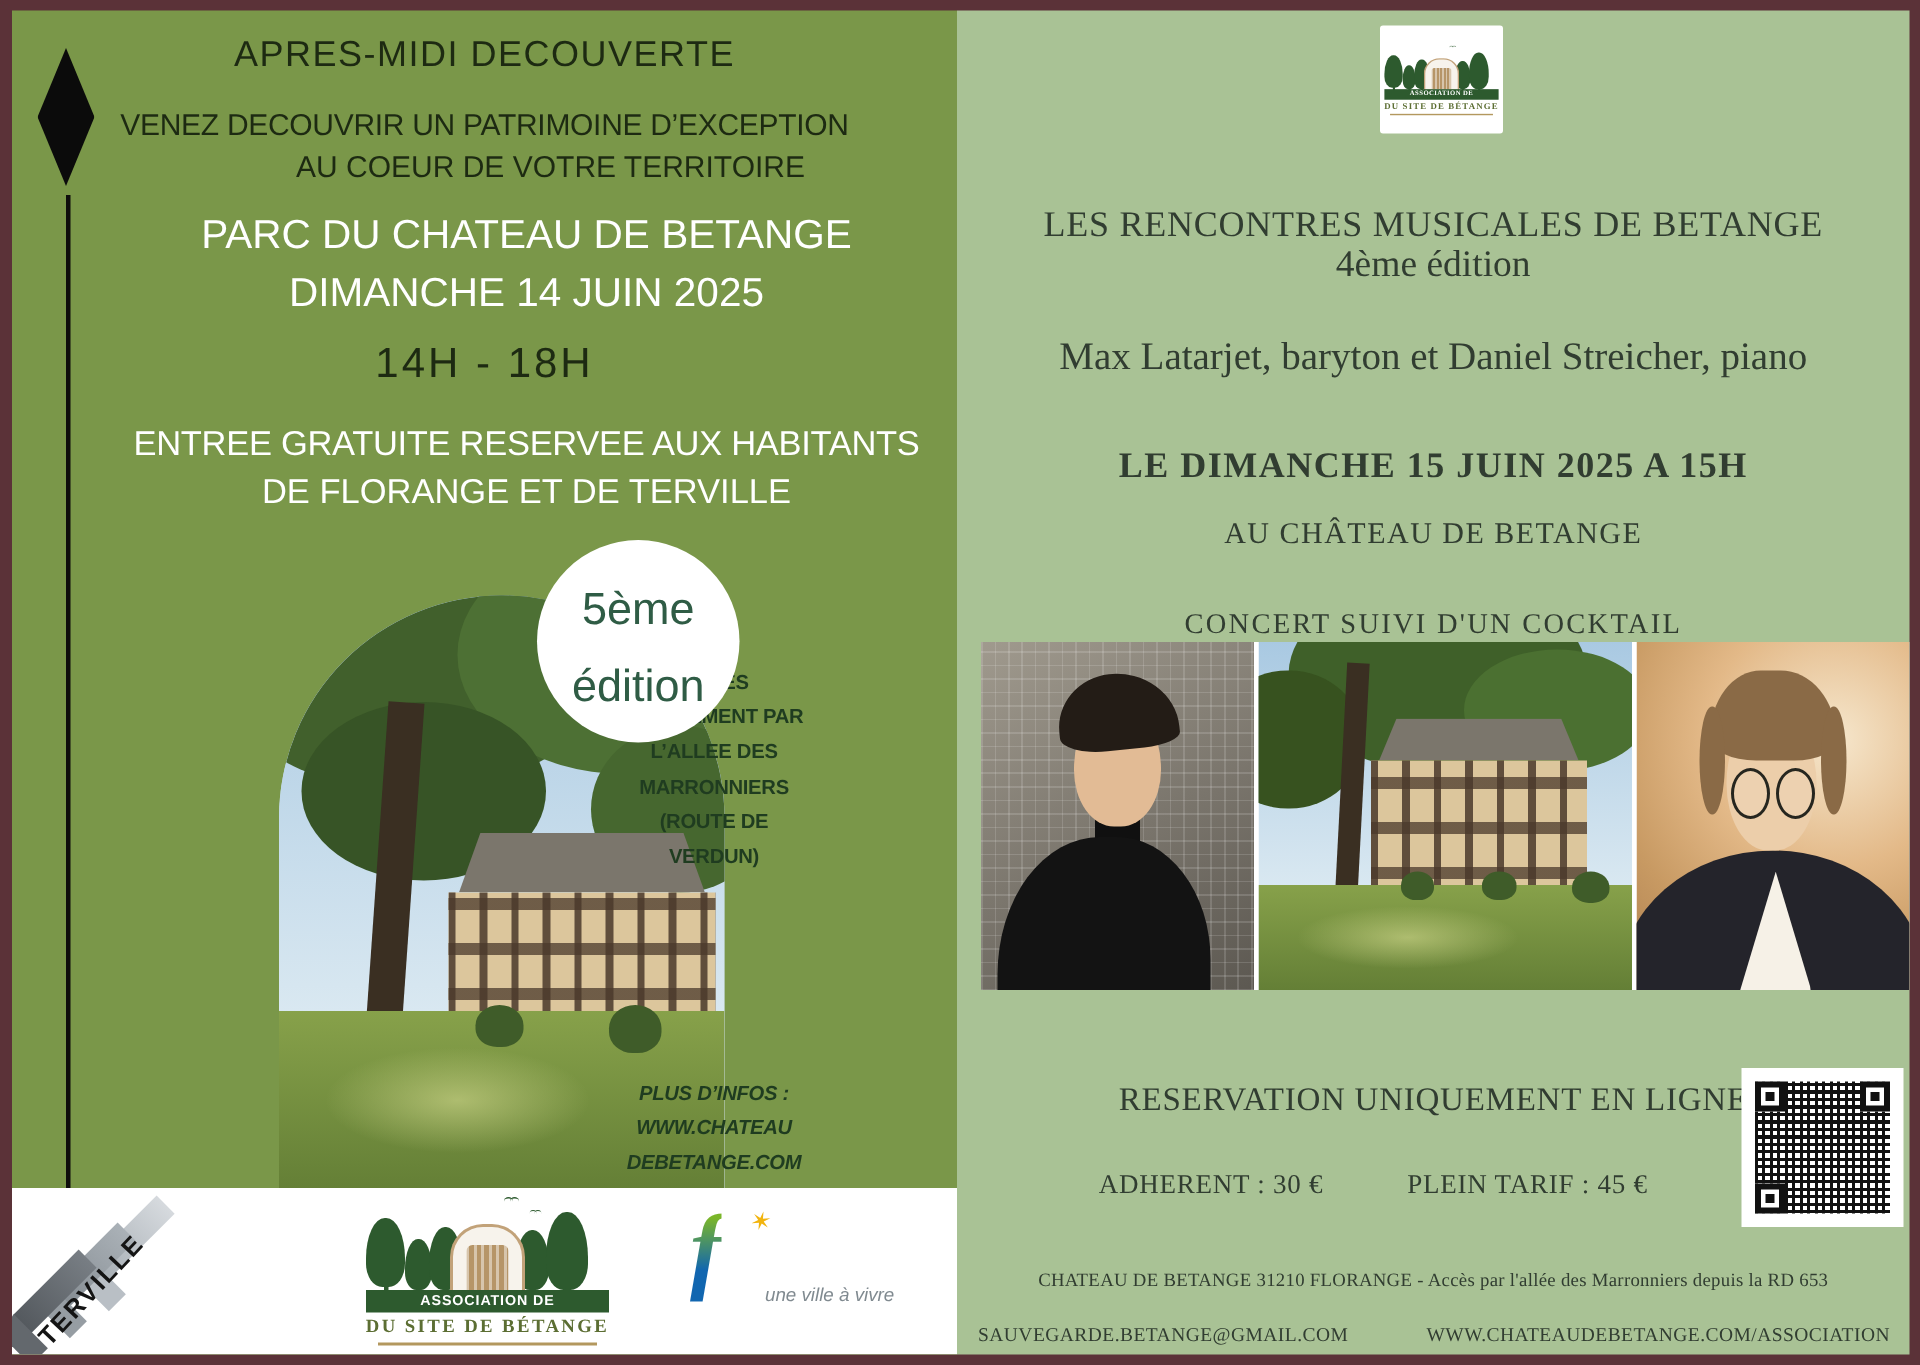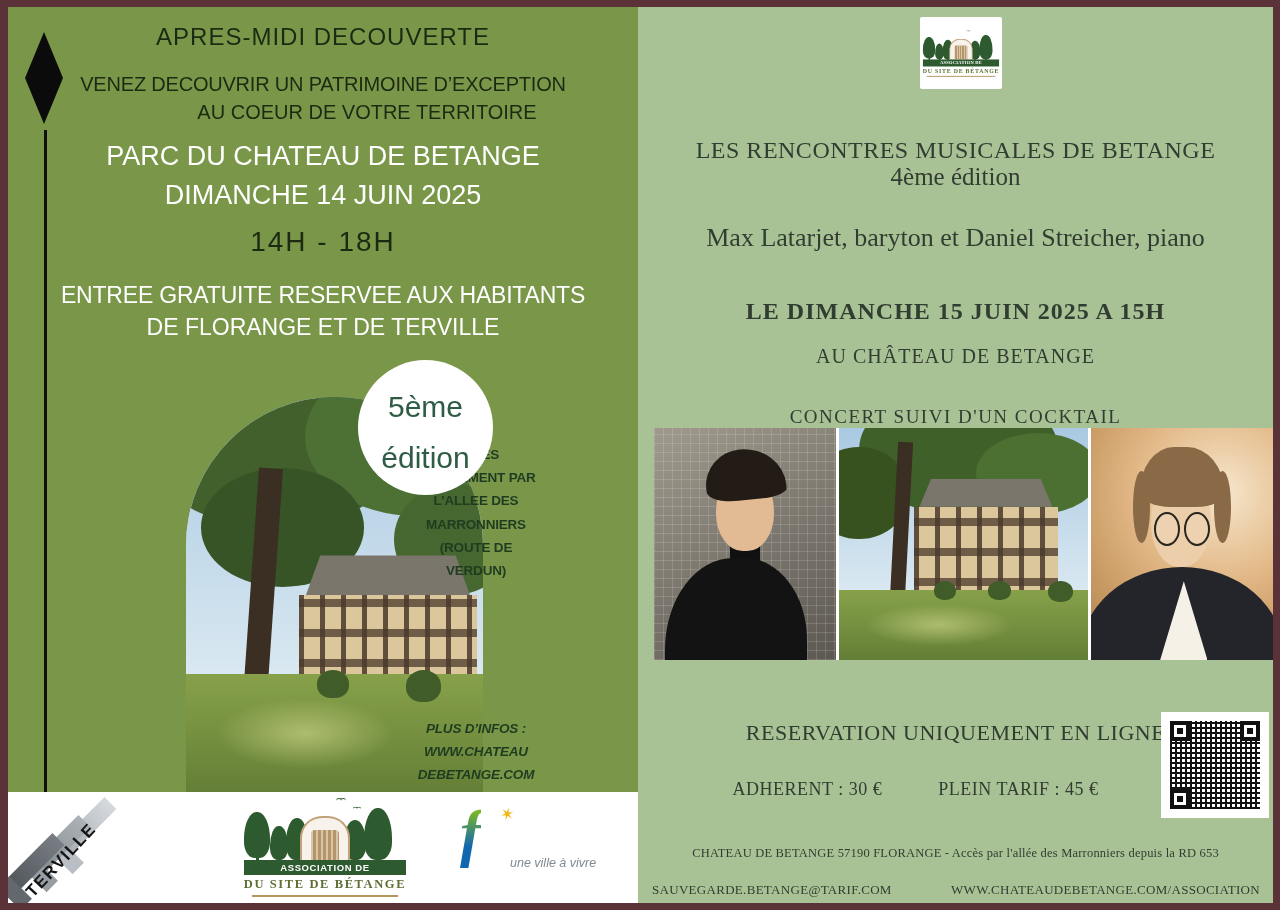--- a/index.html
+++ b/index.html
@@ -10,21 +10,21 @@
     font-family:"Liberation Sans",sans-serif;
   }
   .abs{position:absolute;}
   .ctr{text-align:center;width:100%;left:0;}
   
   .panel-left{
     position:absolute;left:8px;top:7px;width:630px;height:896px;
     background:#7a9749;overflow:hidden;
   }
   .lp-dark{color:#1d2a12;}
-  .lp-white{color:#ffffff;}
+  .lp-white{color:#ffffff;margin-left:28px;}
   .lp-title{top:16px;font-size:24px;letter-spacing:1px;font-weight:500;}
   .lp-sub1{top:66px;font-size:20px;font-weight:500;letter-spacing:-0.2px;}
   .lp-sub2{top:94px;font-size:20px;font-weight:500;margin-left:44px;}
   .lp-venue1{top:134px;font-size:27px;font-weight:400;}
   .lp-venue2{top:173px;font-size:27px;}
   .lp-hours{top:219px;font-size:28px;font-weight:500;letter-spacing:2px;}
   .lp-entry1{top:275px;font-size:23px;letter-spacing:-0.2px;}
   .lp-entry2{top:307px;font-size:23px;}
   .diamond{
     left:17px;top:25px;width:38px;height:92px;background:#0b0b0b;
@@ -326,20 +326,20 @@
     </div>
 
     <div class="abs qr-box">
       <div class="qr-grid">
         <div class="finder f-tl"></div>
         <div class="finder f-tr"></div>
         <div class="finder f-bl"></div>
       </div>
     </div>
 
-    <div class="abs ctr rp-address">CHATEAU DE BETANGE 57190 FLORANGE - Accès par l'allée des Marronniers depuis la RD 653</div>
+    <div class="abs ctr rp-address">CHATEAU DE BETANGE 31210 FLORANGE - Accès par l'allée des Marronniers depuis la RD 653</div>
     <div class="abs rp-contacts">
-      <span>SAUVEGARDE.BETANGE@TARIF.COM</span>
+      <span>SAUVEGARDE.BETANGE@GMAIL.COM</span>
       <span>WWW.CHATEAUDEBETANGE.COM/ASSOCIATION</span>
     </div>
   </div>
 
 </div>
 
 </body></html>

